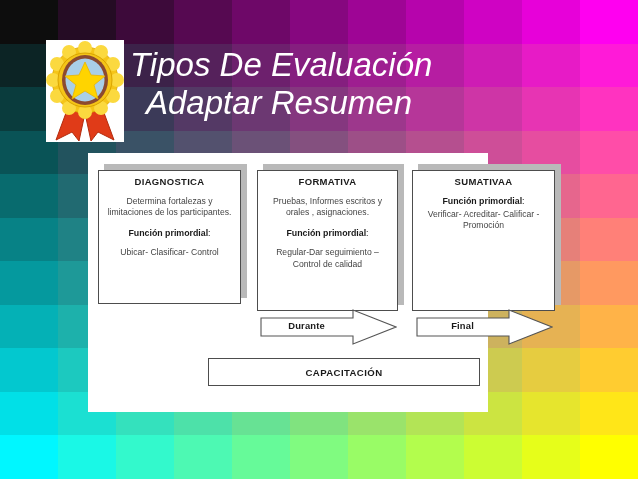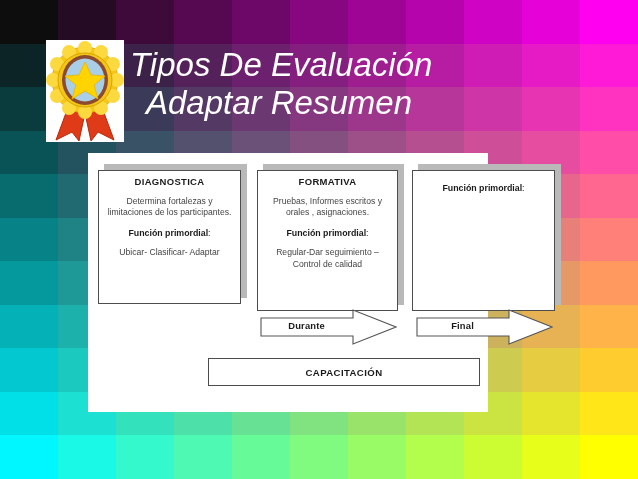--- a/index.html
+++ b/index.html
@@ -324,34 +324,36 @@
     </div>
   </div>
 
   <div id="panel">
 
     <div class="concept-shadow" style="left:16px;top:11px;width:143px;height:134px;"></div>
     <div class="concept-box" style="left:10px;top:17px;width:143px;height:134px;">
       <div class="concept-title">DIAGNOSTICA</div>
       <div class="concept-desc">Determina fortalezas y limitaciones de los participantes.</div>
       <div class="concept-fn"><span>Función primordial</span><span class="colon">:</span></div>
-      <div class="concept-detail">Ubicar- Clasificar- Adaptar</div>
+      <div class="concept-detail">Ubicar- Clasificar- Control</div>
     </div>
 
     <div class="concept-shadow" style="left:175px;top:11px;width:141px;height:141px;"></div>
     <div class="concept-box" style="left:169px;top:17px;width:141px;height:141px;">
       <div class="concept-title">FORMATIVA</div>
       <div class="concept-desc">Pruebas, Informes escritos y orales , asignaciones.</div>
       <div class="concept-fn"><span>Función primordial</span><span class="colon">:</span></div>
       <div class="concept-detail">Regular-Dar seguimiento – Control de calidad</div>
     </div>
 
     <div class="concept-shadow" style="left:330px;top:11px;width:143px;height:141px;"></div>
     <div class="concept-box tight" style="left:324px;top:17px;width:143px;height:141px;">
+      <div class="concept-title">SUMATIVAA</div>
       <div class="concept-fn"><span>Función primordial</span><span class="colon">:</span></div>
+      <div class="concept-detail">Verificar- Acreditar- Calificar - Promoción</div>
     </div>
 
 
     <div class="arrow-wrap" style="left:172px;top:156px;width:137px;">
       <svg viewBox="0 0 137 36" preserveAspectRatio="none" xmlns="http://www.w3.org/2000/svg">
         <polygon points="1,9 93,9 93,1 136,18 93,35 93,27 1,27" fill="#ffffff" stroke="#555555" stroke-width="1.1"></polygon>
       </svg>
       <div class="arrow-label">Durante</div>
     </div>
 

